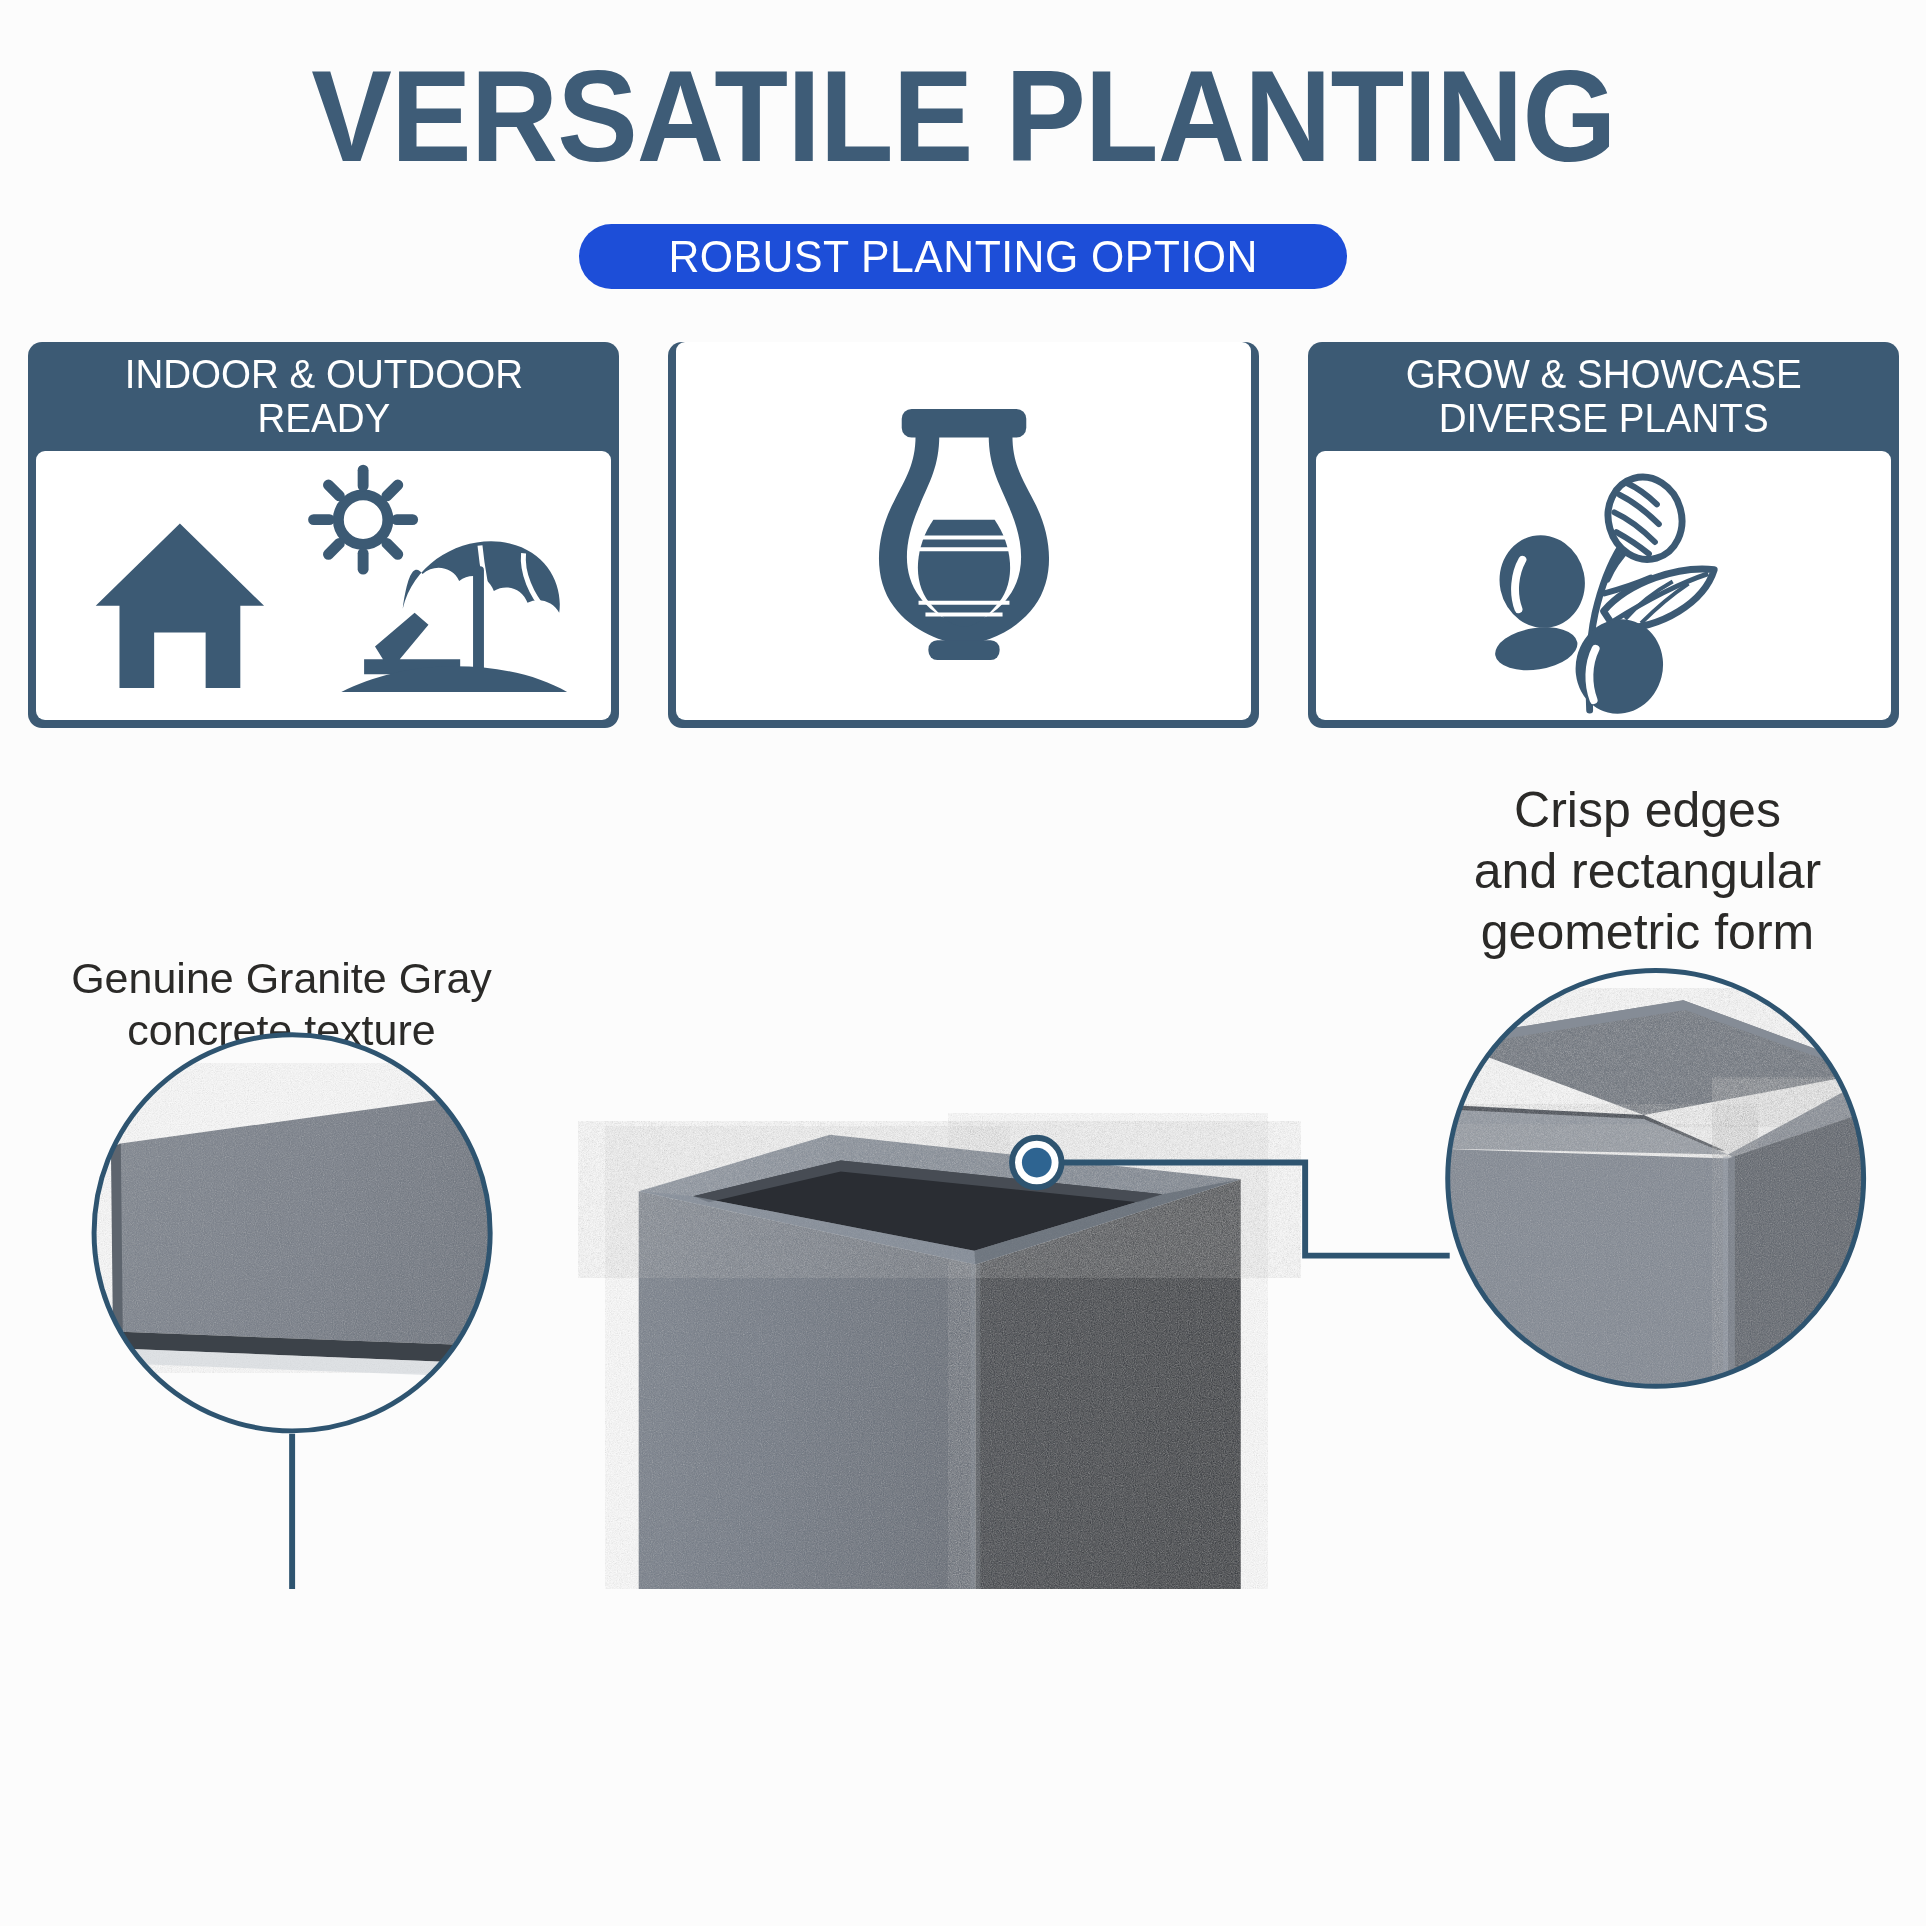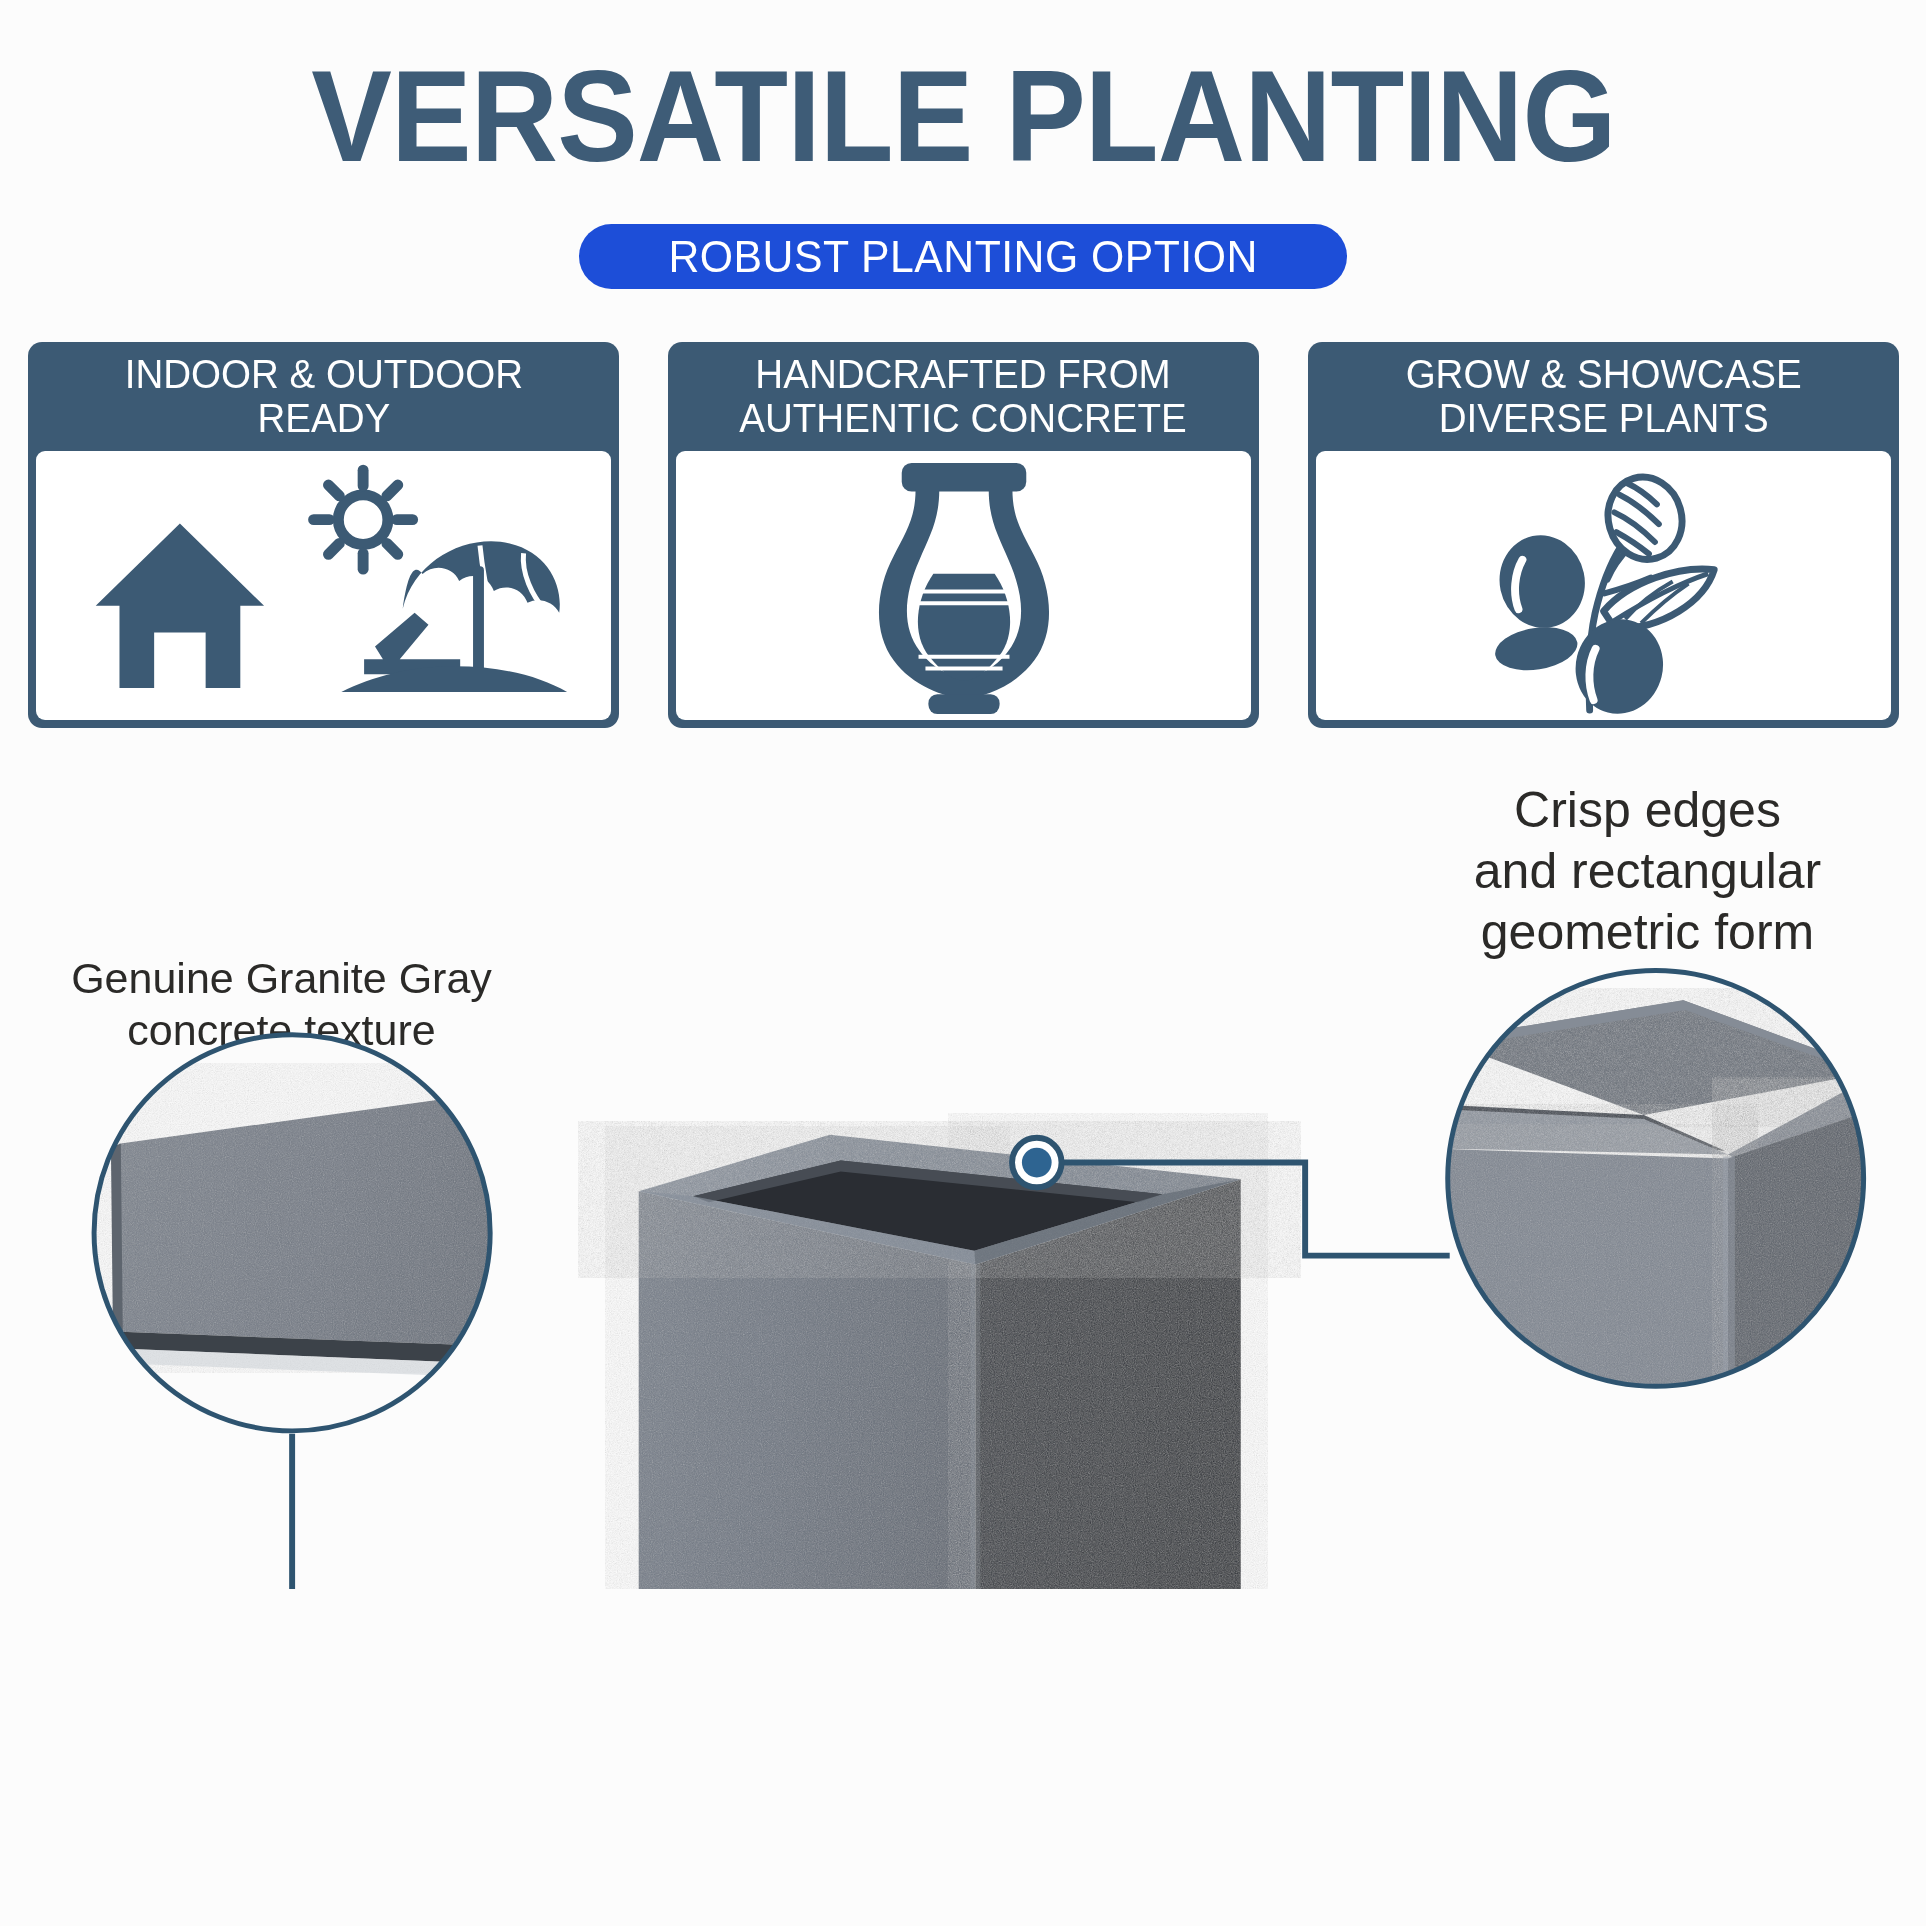--- a/index.html
+++ b/index.html
@@ -151,24 +151,20 @@
 
             <path d="M312 186 L352 152 L366 164 L337 199 L398 199 L398 214 L301 214 L301 199 L320 199 Z"></path>
 
             <path d="M278 232 C310 216 348 206 392 206 C440 206 478 216 506 232 Z"></path>
           </g>
         </svg>
       </div>
     </div>
 
     <div class="card">
-      <div class="card-head">
-        <div class="card-head-text">HANDCRAFTED FROM
-AUTHENTIC CONCRETE</div>
-      </div>
       <div class="card-body">
         <svg width="228" height="257" viewBox="0 0 230 260">
           <g fill="#3c5a74">
 
             <path d="M62 6 h106 a10 10 0 0 1 10 10 v9 a10 10 0 0 1 -10 10 h-106 a10 10 0 0 1 -10 -10 v-9 a10 10 0 0 1 10 -10 Z"></path>
 
             <path d="M66 33
                      C66 62 56 76 44 100
                      C26 134 22 176 44 206
                      C62 231 96 244 115 244

